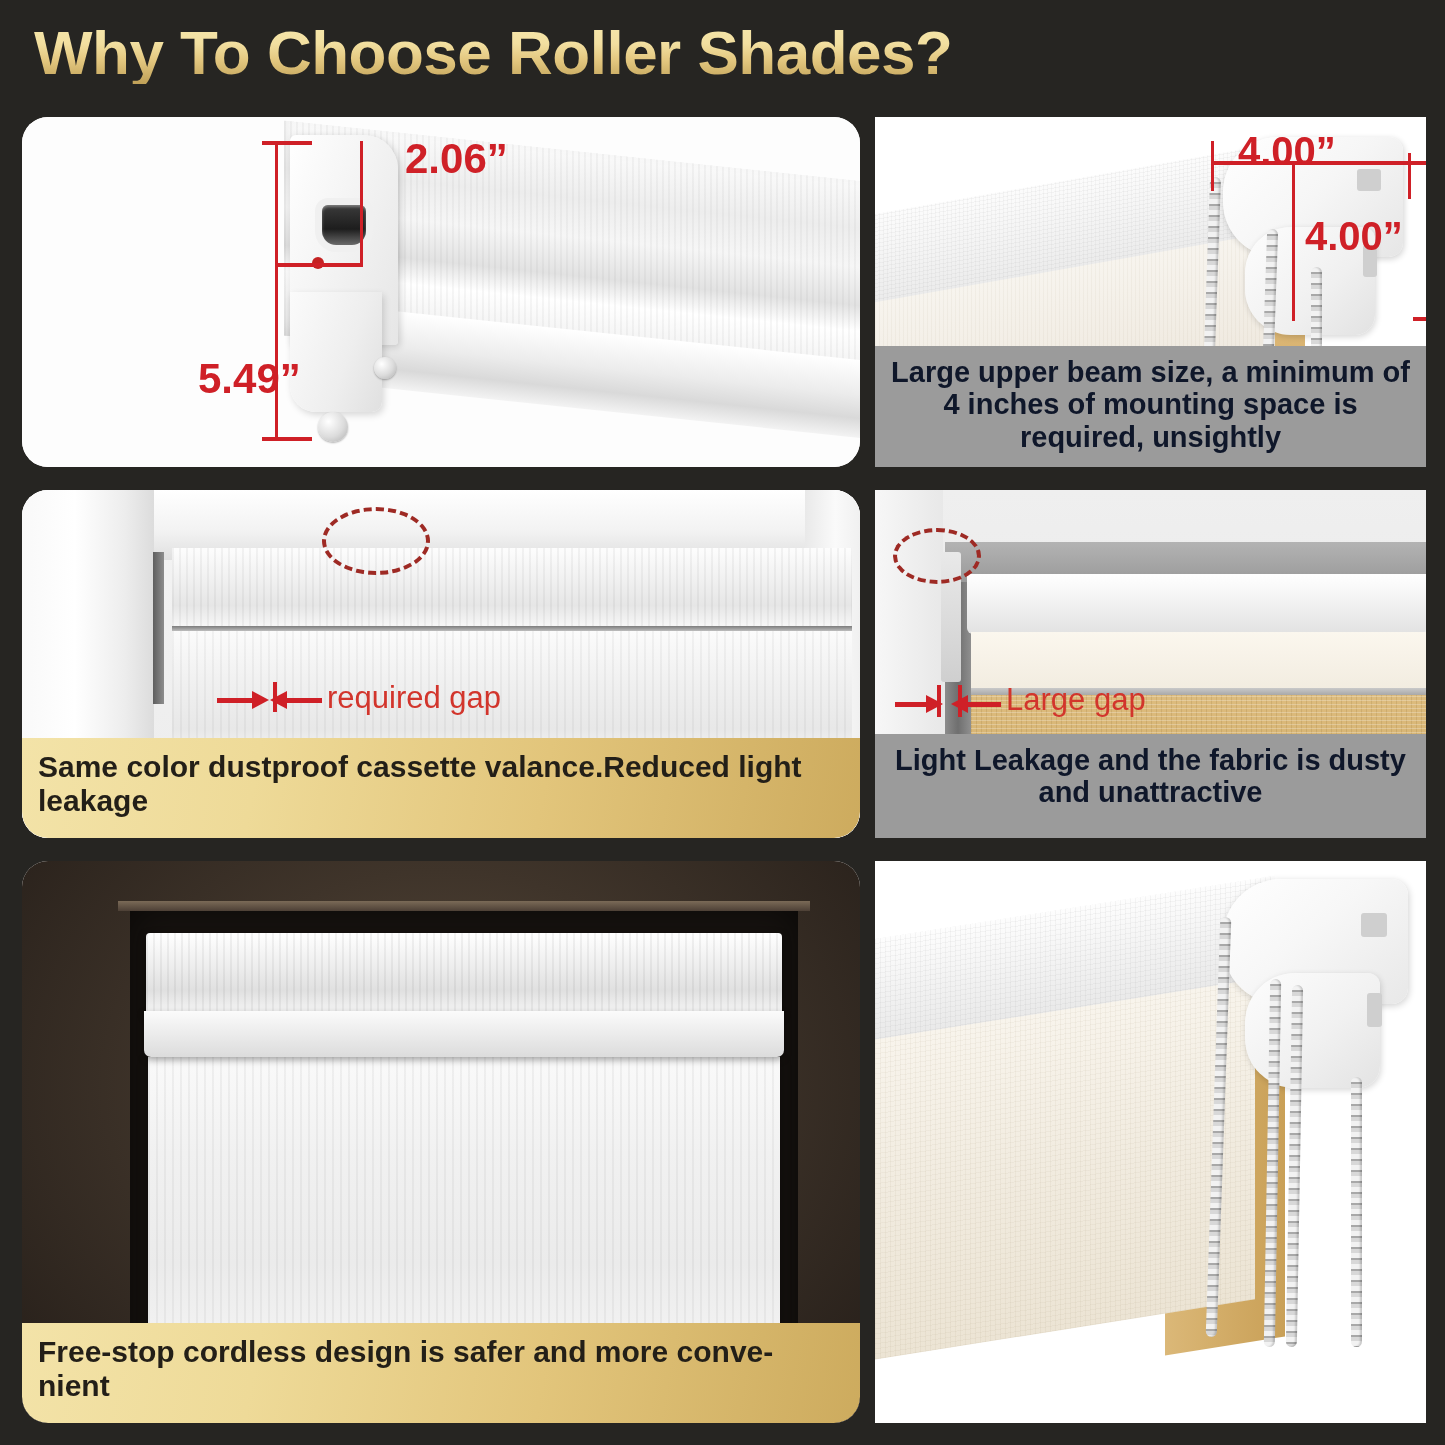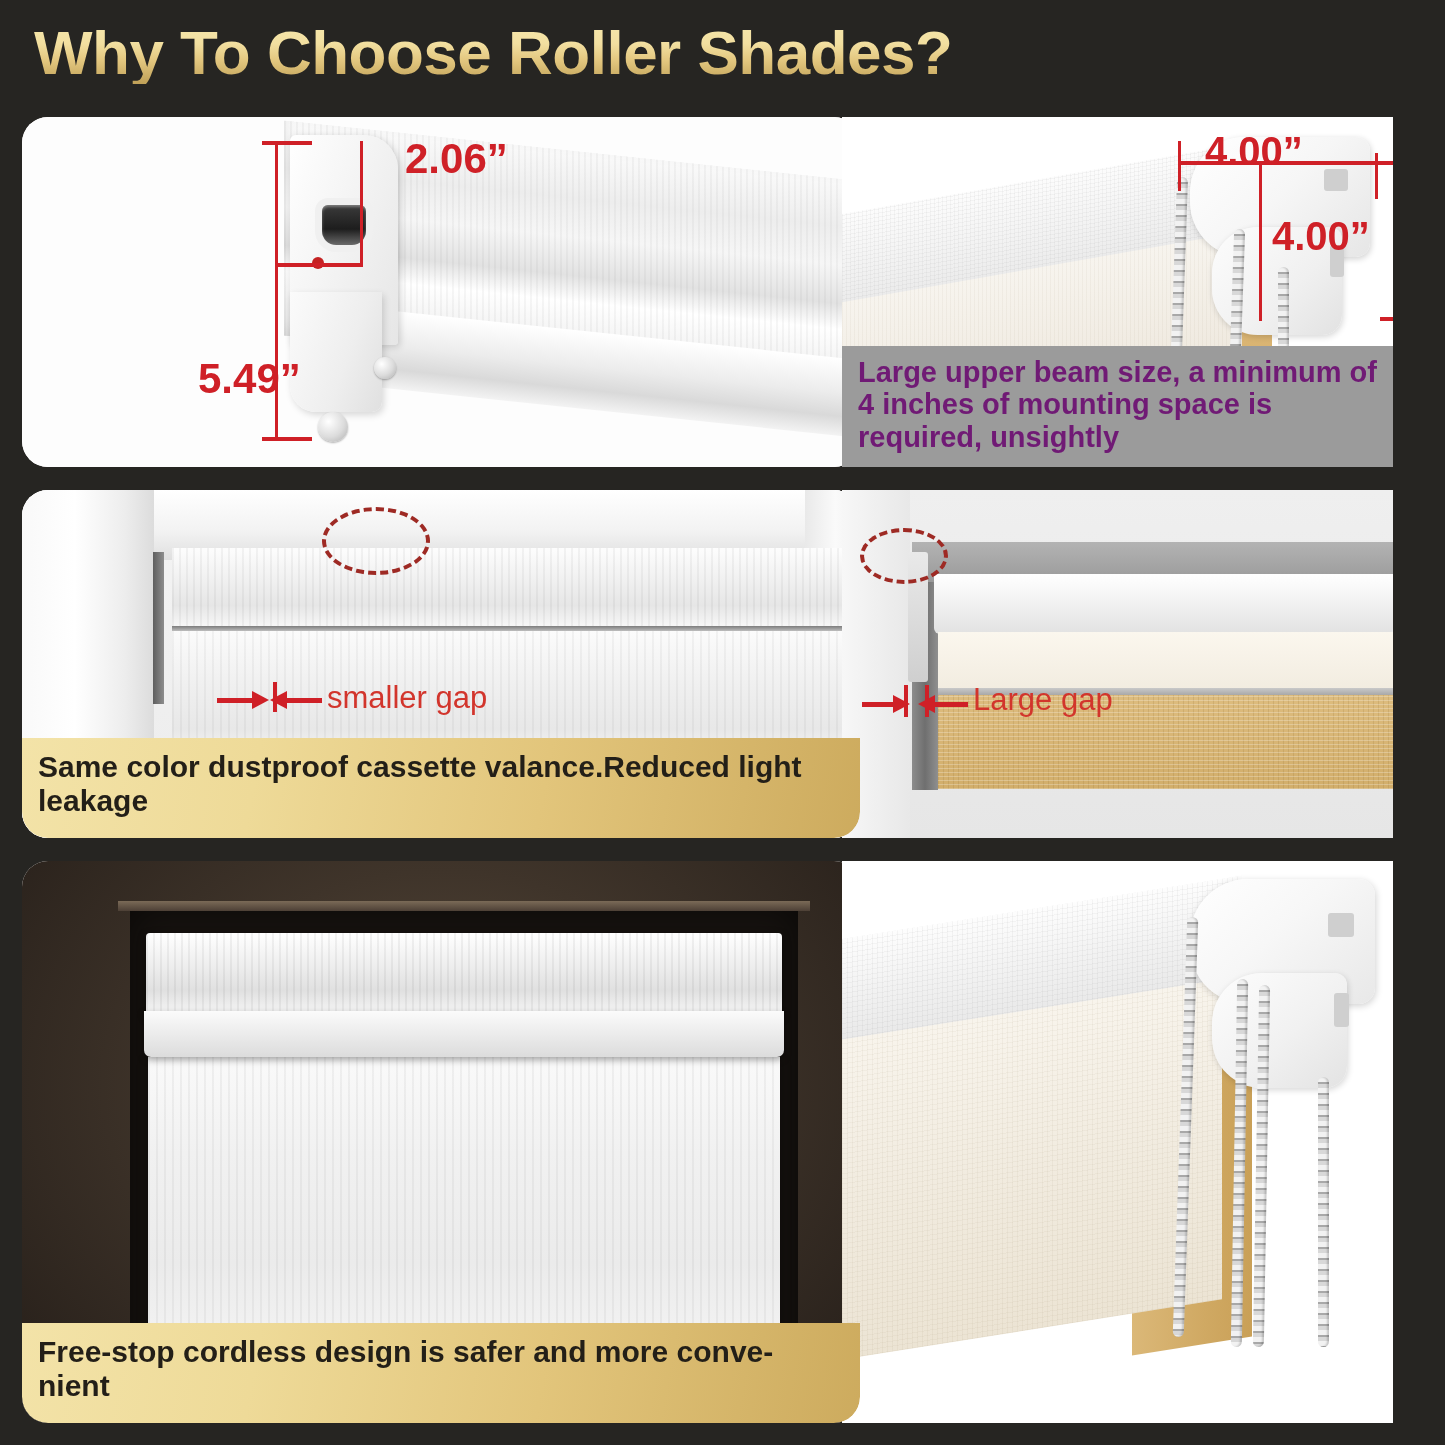--- a/index.html
+++ b/index.html
@@ -38,21 +38,21 @@
     font-family: "Liberation Sans", sans-serif;
   }
 
   
   .panel {
     position: absolute;
     overflow: hidden;
     background: #ffffff;
   }
   .panel.left  { left: 22px;  width: 838px; }
-  .panel.right { left: 842px; width: 551px; }
+  .panel.right { left: 875px; width: 551px; text-align: center; }
   .panel.r1 { top: 117px; height: 350px; }
   .panel.r2 { top: 490px; height: 348px; }
   .panel.r3 { top: 861px; height: 562px; }
 
   .panel.left.r1, .panel.left.r2, .panel.left.r3 {
     border-radius: 26px;
   }
 
   .photo {
     position: absolute;
@@ -74,21 +74,21 @@
   .caption.gold {
     background: linear-gradient(100deg,#f3e3a8 0%,#eeda98 28%,#e2c57b 62%,#cdab5e 100%);
     color: #231f18;
     font-size: 30px;
     border-bottom-left-radius: 26px;
     border-bottom-right-radius: 26px;
     min-height: 100px;
   }
   .caption.gray {
     background: #9b9b9b;
-    color: #701a75;
+    color: #0f172a;
     font-size: 29px;
     min-height: 104px;
     padding-top: 10px;
   }
 
   
   .dim {
     position: absolute;
     color: #cf2027;
     font-weight: bold;
@@ -398,21 +398,21 @@
       <div class="p3-seam"></div>
       <div class="p3-fabric"></div>
 
       <div class="dashring" style="left:300px; top:17px; width:108px; height:68px;"></div>
 
       <div class="arrow-stem" style="left:195px; top:208px; width:36px;"></div>
       <div class="arrow-r" style="left:230px; top:201px;"></div>
       <div class="arrow-stem" style="left:264px; top:208px; width:36px;"></div>
       <div class="arrow-l" style="left:248px; top:201px;"></div>
       <div class="redline" style="left:251px; top:192px; width:4px; height:30px;"></div>
-      <div class="gaplabel" style="left:305px; top:190px;">smaller gap</div>
+      <div class="gaplabel" style="left:305px; top:190px;">required gap</div>
     </div>
     <div class="caption gold">Same color dustproof cassette valance.Reduced light leakage</div>
   </div>
 
   <div class="panel right r2">
     <div class="photo">
       <div class="p4-wall"></div>
       <div class="p4-left"></div>
       <div class="p4-gapcol"></div>
       <div class="p4-topdark"></div>
@@ -425,20 +425,21 @@
       <div class="dashring" style="left:18px; top:38px; width:88px; height:56px;"></div>
 
       <div class="arrow-stem" style="left:20px; top:212px; width:32px;"></div>
       <div class="arrow-r" style="left:51px; top:205px;"></div>
       <div class="arrow-stem" style="left:92px; top:212px; width:34px;"></div>
       <div class="arrow-l" style="left:76px; top:205px;"></div>
       <div class="redline" style="left:62px; top:195px; width:4px; height:32px;"></div>
       <div class="redline" style="left:83px; top:195px; width:4px; height:32px;"></div>
       <div class="gaplabel" style="left:131px; top:192px;">Large gap</div>
     </div>
+    <div class="caption gray">Light Leakage and the fabric is dusty and unattractive</div>
   </div>
 
   <div class="panel left r3">
     <div class="photo">
       <div class="p5-room"></div>
       <div class="p5-reveal"></div>
       <div class="p5-sill"></div>
       <div class="p5-glass">
 
         <div class="p5-tree" style="left:280px; top:20px; width:170px; height:210px;"></div>

